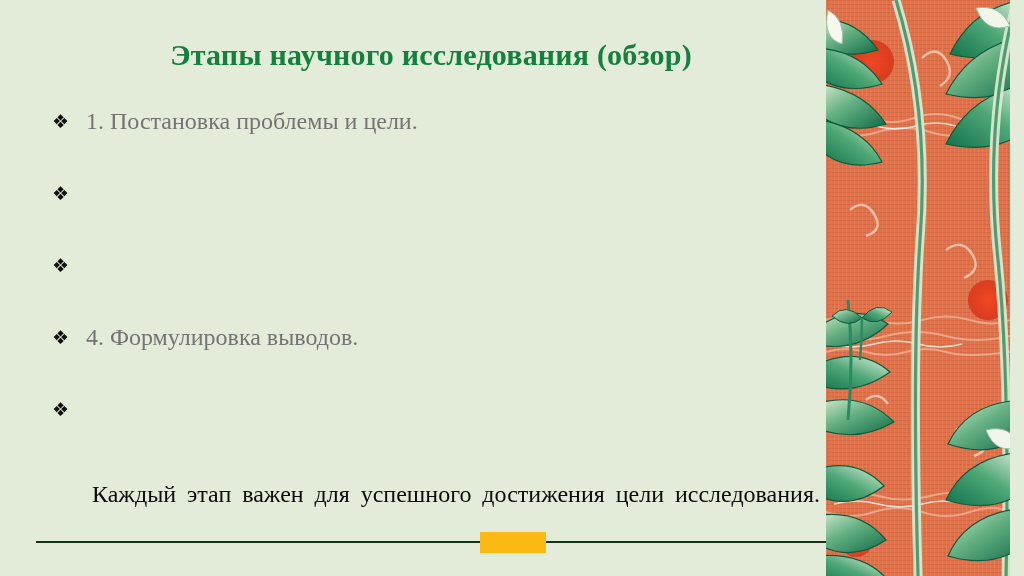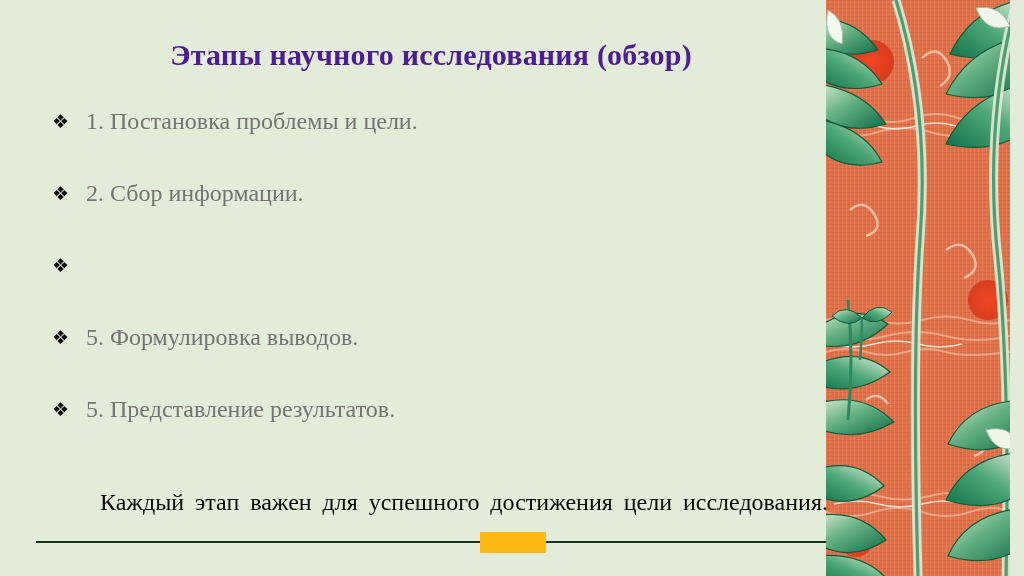--- a/index.html
+++ b/index.html
@@ -44,21 +44,21 @@
     background: #e3ecd9;
   }
 
   
   .slide-title {
     position: absolute;
     top: 36px;
     left: 36px;
     width: 790px;
     text-align: center;
-    color: #4c1d95;
+    color: #15803d;
     font-family: "Liberation Serif", "DejaVu Serif", serif;
     font-weight: bold;
     font-size: 30px;
     line-height: 38px;
     letter-spacing: 0.2px;
     white-space: nowrap;
   }
 
   
   .bullet-list {
@@ -100,21 +100,21 @@
     position: absolute;
     top: 472px;
     left: 36px;
     width: 780px;
     font-family: "Liberation Serif", "DejaVu Serif", serif;
     font-size: 24px;
     line-height: 37px;
     color: #0b0b0b;
     text-align: justify;
     text-indent: 52px;
-    margin: 12px;
+    margin: 4px;
   }
   .closing-paragraph::after {
     content: "";
     display: inline-block;
     width: 100%;
   }
 
   
   .bottom-rule {
     position: absolute;
@@ -236,32 +236,30 @@
 
   <div class="slide-title">Этапы научного исследования (обзор)</div>
 
   <ul class="bullet-list">
     <li class="bullet-item">
       <span class="bullet-glyph">❖</span>
       <span class="bullet-text">1. Постановка проблемы и цели.</span>
     </li>
     <li class="bullet-item">
       <span class="bullet-glyph">❖</span>
-      <span class="bullet-text">2. Сбор информации.</span>
-    </li>
-    <li class="bullet-item">
-      <span class="bullet-glyph">❖</span>
-    </li>
-    <li class="bullet-item">
-      <span class="bullet-glyph">❖</span>
-      <span class="bullet-text">5. Формулировка выводов.</span>
-    </li>
-    <li class="bullet-item">
-      <span class="bullet-glyph">❖</span>
-      <span class="bullet-text">5. Представление результатов.</span>
+    </li>
+    <li class="bullet-item">
+      <span class="bullet-glyph">❖</span>
+    </li>
+    <li class="bullet-item">
+      <span class="bullet-glyph">❖</span>
+      <span class="bullet-text">4. Формулировка выводов.</span>
+    </li>
+    <li class="bullet-item">
+      <span class="bullet-glyph">❖</span>
     </li>
   </ul>
 
   <p class="closing-paragraph">Каждый этап важен для успешного достижения цели исследования.</p>
 
   <div class="bottom-rule"></div>
   <div class="accent-block"></div>
 
 </div>
 

